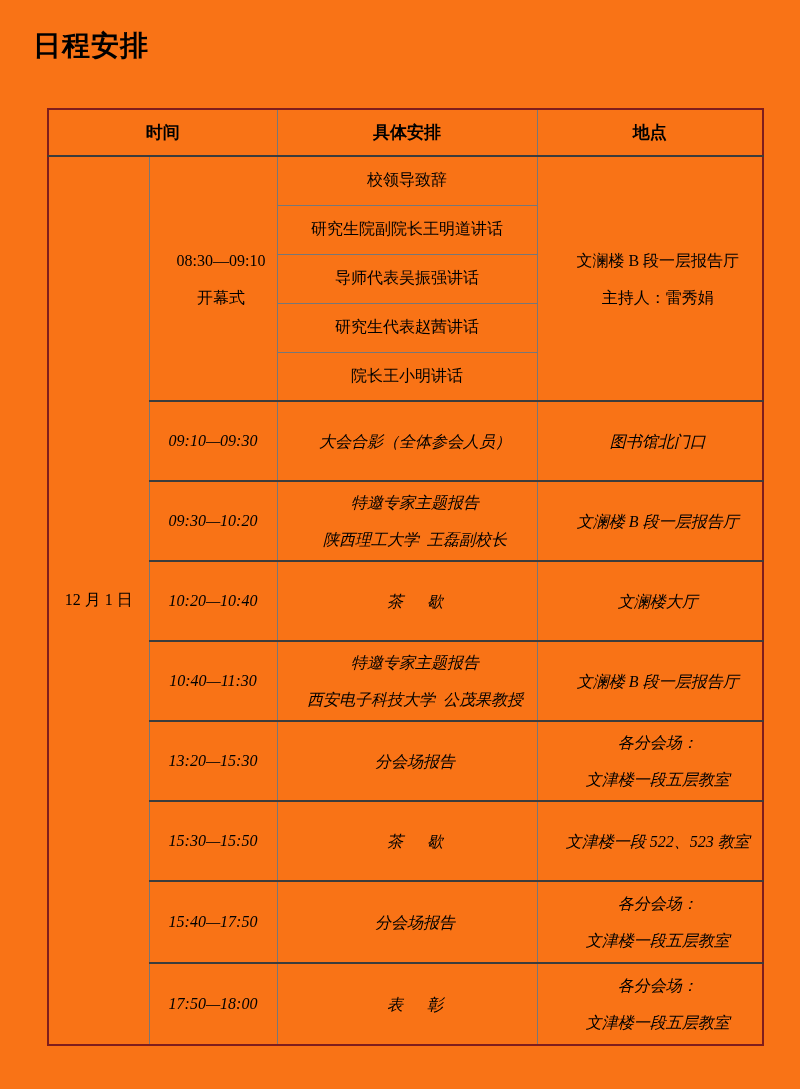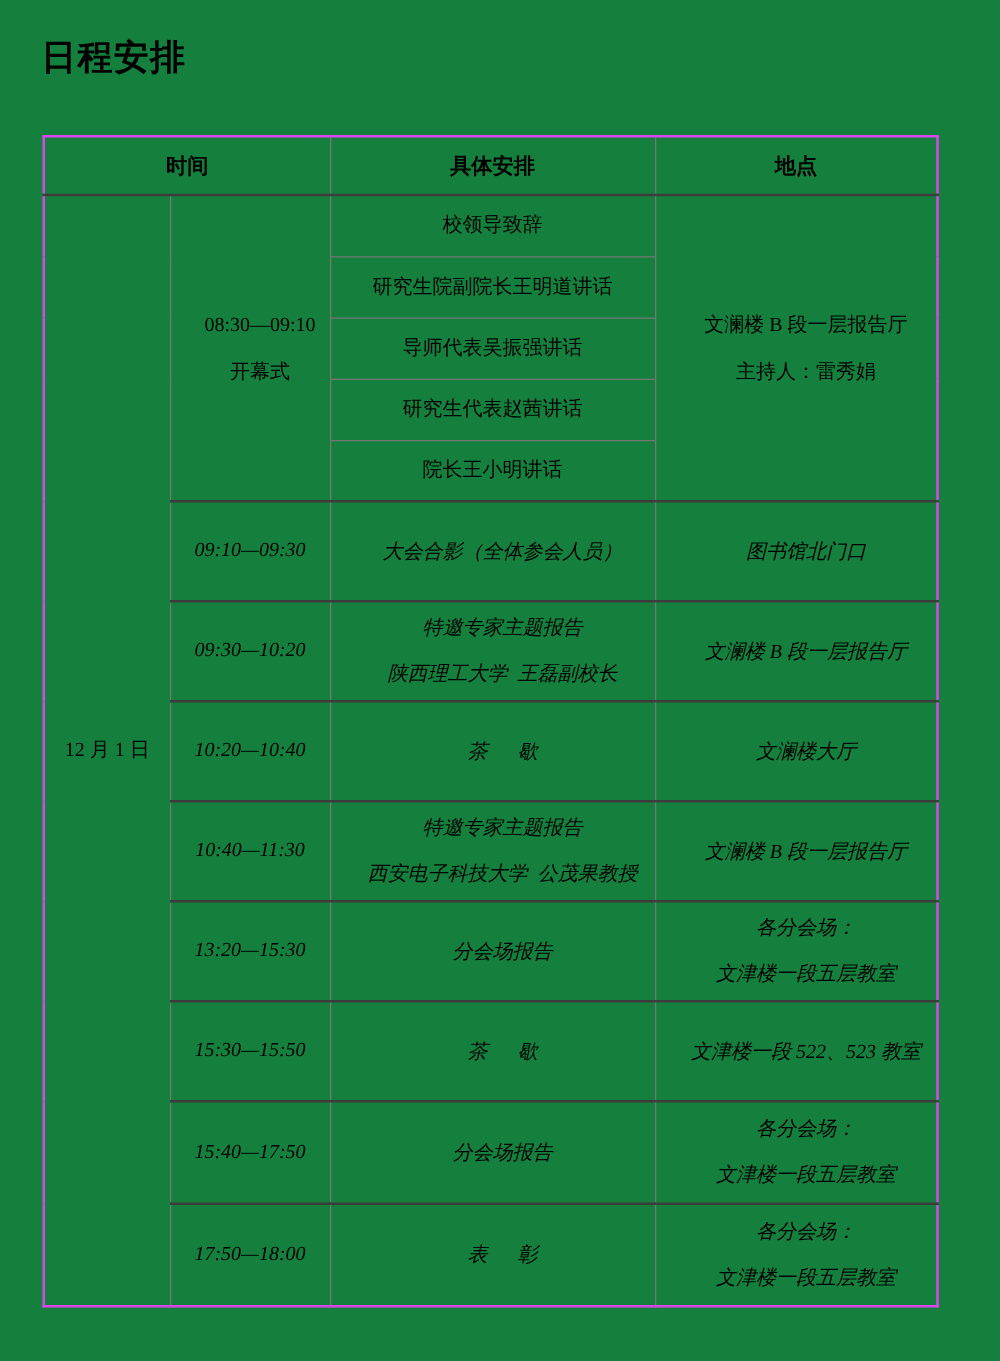--- a/index.html
+++ b/index.html
@@ -6,39 +6,39 @@
     margin: 0;
     padding: 0;
     background: #ffffff;
     font-family: "Liberation Serif", "DejaVu Serif", serif;
     color: #000000;
   }
   .page {
     position: relative;
     width: 800px;
     height: 1089px;
-    background: #15803d;
+    background: #f97316;
     overflow: hidden;
   }
   .title {
     position: absolute;
     left: 33px;
     top: 27px;
     margin: 0;
     font-size: 28px;
     font-weight: bold;
     letter-spacing: 1px;
   }
   table.schedule {
     position: absolute;
-    left: 34px;
+    left: 47px;
     top: 108px;
     border-collapse: collapse;
     table-layout: fixed;
-    border: 2px solid #d946ef;
+    border: 2px solid #7f1d1d;
     padding-left: 28px;
   }
   .c-date    { width: 101px; }
   .c-time    { width: 128px; }
   .c-content { width: 260px; }
   .c-loc     { width: 226px; }
 
   .schedule th, .schedule td {
     border: 1px solid #777777;
     padding: 0;

